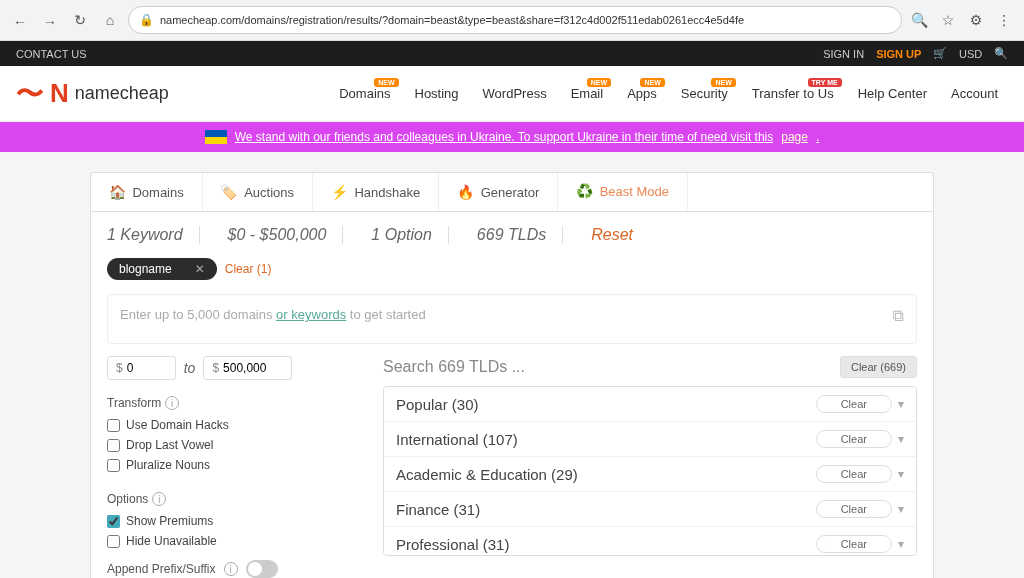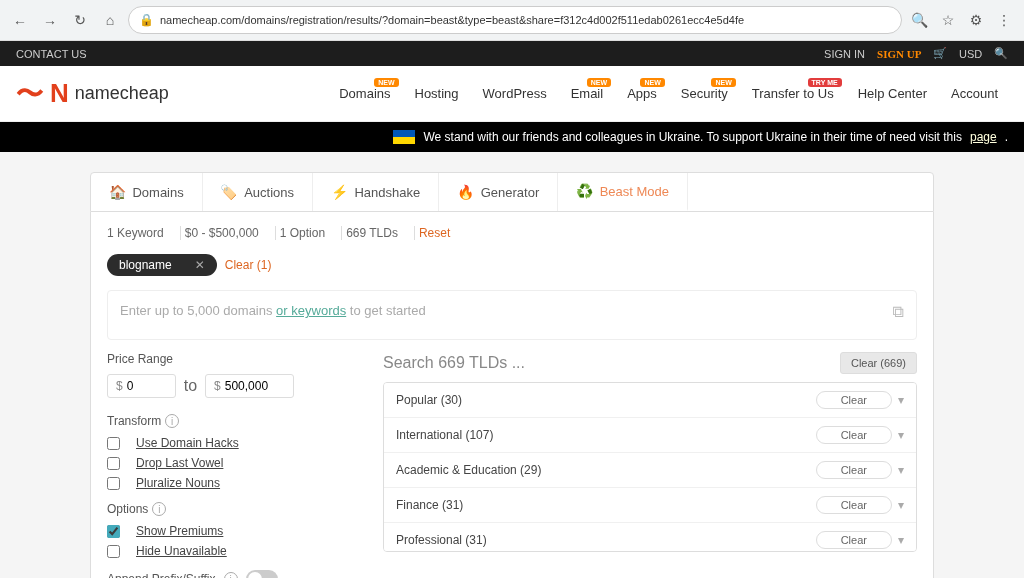--- a/index.html
+++ b/index.html
@@ -13,52 +13,52 @@
     .address-text { flex: 1; font-size: 11px; color: #333; }
     .browser-icons { display: flex; gap: 4px; }
     .browser-icon-btn { width: 24px; height: 24px; border: none; background: none; cursor: pointer; color: #555; font-size: 14px; display: flex; align-items: center; justify-content: center; border-radius: 50%; }
 
     
     .top-bar { background: #1d1d1d; color: #ccc; font-size: 11px; display: flex; justify-content: space-between; align-items: center; padding: 6px 16px; }
     .top-bar-left { display: flex; gap: 16px; }
     .top-bar-right { display: flex; gap: 12px; align-items: center; margin-left: 24px; }
     .top-bar a { color: #ccc; text-decoration: none; }
     .top-bar .signin-btn { color: #ccc; }
-    .top-bar .signup-btn { color: #f80; font-weight: bold; font-family: Liberation Serif, serif; }
+    .top-bar .signup-btn { color: #f80; font-weight: bold; }
 
     
     .main-nav { background: white; border-bottom: 1px solid #eee; display: flex; align-items: center; padding: 0 16px; height: 56px; }
     .logo-area { display: flex; align-items: center; gap: 6px; margin-right: auto; }
     .logo-icon { color: #e2401c; font-size: 28px; font-weight: bold; }
     .logo-text { font-size: 18px; color: #333; font-weight: 400; }
     .nav-links { display: flex; align-items: center; gap: 4px; }
     .nav-item { padding: 6px 10px; color: #333; text-decoration: none; font-size: 13px; position: relative; white-space: nowrap; }
     .nav-badge { font-size: 8px; padding: 1px 4px; border-radius: 3px; color: white; position: absolute; top: 0; right: 2px; font-weight: bold; }
     .badge-new { background: #f80; }
     .badge-try { background: #e23c3c; }
 
     
-    .ukraine-banner { background: #000000; color: white; text-align: center; padding: 8px 16px; font-size: 12px; display: flex; align-items: center; justify-content: flex-end; gap: 8px; }
+    .ukraine-banner { background: #d946ef; color: white; text-align: center; padding: 8px 16px; font-size: 12px; display: flex; align-items: center; justify-content: center; gap: 8px; text-decoration: underline; }
     .flag-blue { background: #0057B7; flex: 1; }
     .flag-yellow { background: #FFD700; flex: 1; }
     .ukraine-banner a { color: #ffd; }
 
     
     .main-content { padding: 20px 90px; background: #f5f5f5; min-height: 400px; }
 
     
     .tabs { display: flex; background: white; border: 1px solid #ddd; border-radius: 4px 4px 0 0; overflow: hidden; }
     .tab { padding: 10px 18px; cursor: pointer; font-size: 13px; color: #555; display: flex; align-items: center; gap: 6px; border-right: 1px solid #eee; white-space: nowrap; }
     .tab.active { background: white; border-bottom: 2px solid transparent; color: #333; font-weight: 500; }
     .tab.beast-mode { color: #e85; }
     .tab-icon { font-size: 14px; }
 
     
     .search-area { background: white; border: 1px solid #ddd; border-top: none; padding: 10px 16px; }
-    .search-meta { display: flex; gap: 4px; color: #666; font-size: 12px; padding: 4px 0 8px; }
+    .search-meta { display: flex; gap: 28px; color: #666; font-size: 16px; padding: 4px 0 8px; font-style: italic; }
     .search-meta span { padding-right: 16px; border-right: 1px solid #ddd; }
     .search-meta span:last-child { border-right: none; }
     .reset-link { color: #d62; text-decoration: none; }
 
     .keyword-tags { display: flex; align-items: center; gap: 8px; padding: 6px 0; }
     .keyword-tag { background: #2c2c2c; color: white; border-radius: 20px; padding: 4px 12px; font-size: 12px; display: flex; align-items: center; gap: 23px; }
     .tag-remove { cursor: pointer; color: #aaa; font-size: 12px; }
     .clear-link { color: #d62; font-size: 12px; text-decoration: none; cursor: pointer; }
 
     .keyword-input-area { border: 1px solid #eee; border-radius: 4px; padding: 12px; margin: 8px 0; color: #aaa; font-size: 13px; display: flex; justify-content: space-between; align-items: flex-start; min-height: 50px; }
@@ -67,45 +67,45 @@
     
     .two-col { display: flex; gap: 16px; margin-top: 12px; }
 
     
     .left-col { flex: 0 0 260px; }
     .section-title { font-size: 12px; color: #555; margin-bottom: 8px; font-weight: 500; }
     .price-range { display: flex; align-items: center; gap: 8px; margin-bottom: 16px; }
     .price-input { display: flex; align-items: center; border: 1px solid #ddd; border-radius: 3px; padding: 4px 8px; font-size: 12px; background: white; }
     .price-input .currency { color: #888; margin-right: 4px; }
     .price-input input { border: none; outline: none; width: 70px; font-size: 12px; }
-    .to-label { color: #666; font-size: 16px; }
-
-    .transform-section { margin-bottom: 12px; }
+    .to-label { color: #666; font-size: 14px; font-style: italic; }
+
+    .transform-section { margin-bottom: 20px; }
     .section-header { display: flex; align-items: center; gap: 4px; margin-bottom: 8px; font-size: 12px; color: #555; font-weight: 500; }
     .info-icon { width: 14px; height: 14px; border-radius: 50%; border: 1px solid #aaa; color: #aaa; font-size: 10px; display: inline-flex; align-items: center; justify-content: center; cursor: pointer; }
-    .checkbox-row { display: flex; align-items: center; gap: 16px; margin-bottom: 6px; font-size: 12px; color: #444; text-decoration: underline; }
+    .checkbox-row { display: flex; align-items: center; gap: 6px; margin-bottom: 6px; font-size: 12px; color: #444; }
     .checkbox-row input[type=checkbox] { width: 13px; height: 13px; }
     .checkbox-row input[type=checkbox].checked { accent-color: #4a9; }
 
     .options-section { margin-bottom: 12px; }
     .append-section { display: flex; align-items: center; gap: 8px; font-size: 12px; color: #555; }
     .toggle { width: 32px; height: 18px; background: #ddd; border-radius: 9px; position: relative; cursor: pointer; }
     .toggle.off { background: #ccc; }
     .toggle::after { content: ''; width: 14px; height: 14px; background: white; border-radius: 50%; position: absolute; top: 2px; left: 2px; transition: left 0.2s; }
 
     
     .right-col { flex: 1; }
     .tld-header { display: flex; align-items: center; justify-content: space-between; margin-bottom: 8px; }
     .tld-search-label { font-size: 16px; color: #888; }
     .clear-all-btn { background: #e8e8e8; border: 1px solid #ddd; border-radius: 3px; padding: 4px 10px; font-size: 11px; color: #555; cursor: pointer; }
 
     .tld-categories { border: 1px solid #ddd; border-radius: 4px; background: white; overflow: hidden; max-height: 170px; overflow-y: auto; }
     .tld-category-row { display: flex; align-items: center; justify-content: space-between; padding: 8px 12px; border-bottom: 1px solid #f0f0f0; }
     .tld-category-row:last-child { border-bottom: none; }
-    .tld-cat-name { font-size: 12px; color: #444; }
+    .tld-cat-name { font-size: 15px; color: #444; }
     .tld-cat-actions { display: flex; align-items: center; gap: 6px; }
     .tld-clear-btn { background: none; border: 1px solid #ddd; border-radius: 9px; padding: 2px 24px; font-size: 11px; color: #666; cursor: pointer; }
     .tld-chevron { color: #aaa; font-size: 12px; cursor: pointer; }
 
     
     .tld-categories::-webkit-scrollbar { width: 8px; }
     .tld-categories::-webkit-scrollbar-track { background: #f5f5f5; }
     .tld-categories::-webkit-scrollbar-thumb { background: #ccc; border-radius: 4px; }
   </style>
 </head>
@@ -241,21 +241,20 @@
       <span>
         Enter up to 5,000 domains <a href="#" style="color:#5a9;">or keywords</a> to get started
       </span>
       <span class="copy-icon">⧉</span>
     </div>
 
     <div class="two-col">
 
       <div class="left-col">
 
-        <div class="section-title">Price Range</div>
         <div class="price-range">
           <div class="price-input">
             <span class="currency">$</span>
             <input type="text" value="0" style="border: none; outline: none; width: 40px; font-size: 12px;">
           </div>
           <span class="to-label">to</span>
           <div class="price-input">
             <span class="currency">$</span>
             <input type="text" value="500,000" style="border: none; outline: none; width: 60px; font-size: 12px;">
           </div>

